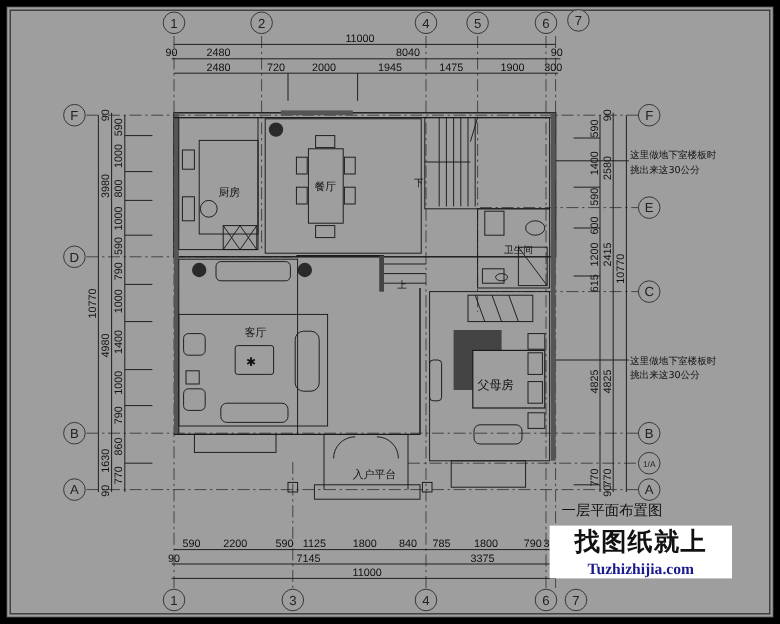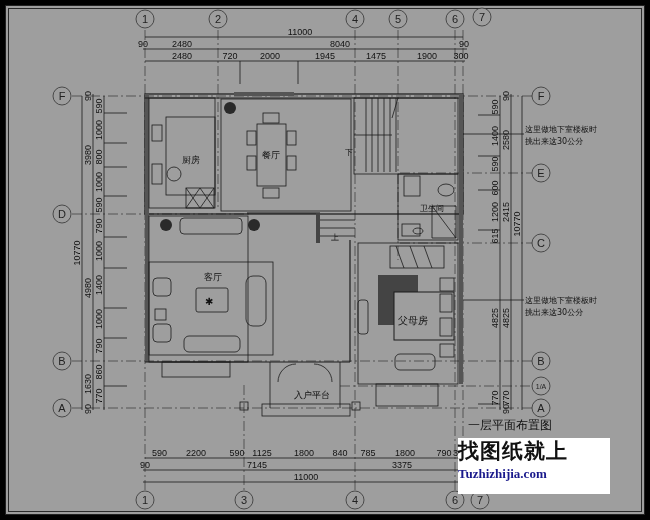--- a/index.html
+++ b/index.html
@@ -11,21 +11,21 @@
   .dim{font-family:"Liberation Sans",sans-serif;font-size:9px;fill:#111;}
   .room{font-family:"DejaVu Sans",sans-serif;font-size:9px;fill:#111;}
   .axis-lbl{font-family:"Liberation Sans",sans-serif;font-size:11px;fill:#222;}
   .note{font-family:"DejaVu Sans",sans-serif;font-size:8px;fill:#111;}
   .ln{stroke:#1a1a1a;stroke-width:0.8;fill:none;}
   .ln2{stroke:#1a1a1a;stroke-width:1.2;fill:none;}
   .axl{stroke:#222;stroke-width:0.6;fill:none;stroke-dasharray:10 3 2 3;}
   .wall{stroke:#1a1a1a;stroke-width:1;fill:#9e9e9e;}
   .win{fill:#555;}
   .circ{stroke:#333;stroke-width:0.8;fill:#9e9e9e;}
-  #watermark{position:absolute;left:458px;top:438px;width:152px;height:56px;background:#fff;}
+  #watermark{position:absolute;left:458px;top:438px;width:152px;height:44px;background:#fff;text-align:center;}
   #wm-cn{font-family:"DejaVu Sans",sans-serif;font-size:21px;font-weight:bold;color:#111;line-height:26px;letter-spacing:1px;}
   #wm-url{font-family:Liberation Serif, serif;font-size:13px;font-weight:bold;color:#1a1a8c;line-height:20px;}
   #plan-title{position:absolute;left:468px;top:417px;font-family:Liberation Sans, sans-serif;font-size:12px;color:#111;}
 </style>
 </head>
 <body>
 
 <div id="sheet">
   <div id="paper">
     <div id="frame"></div>

